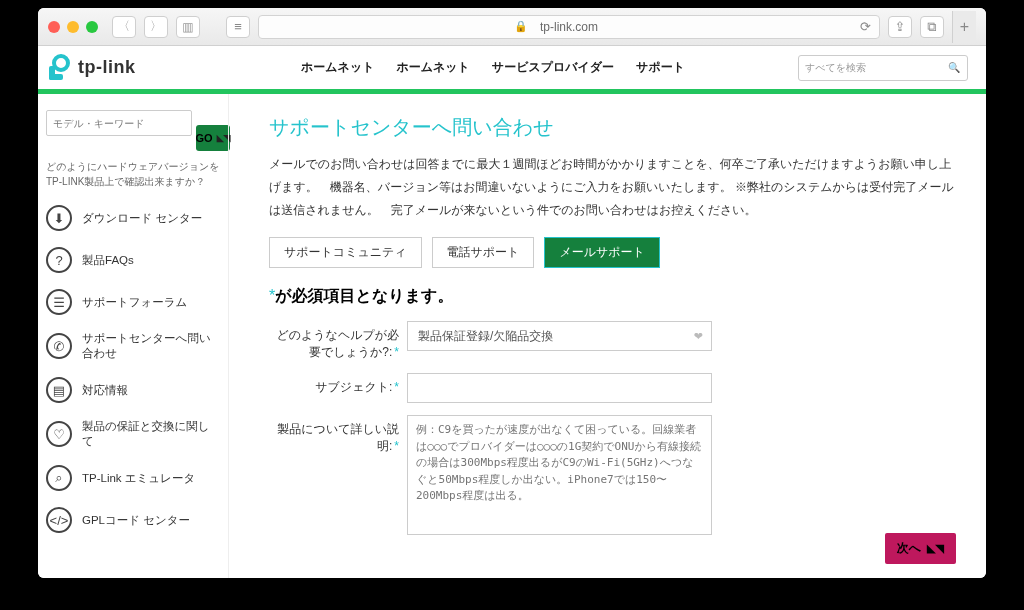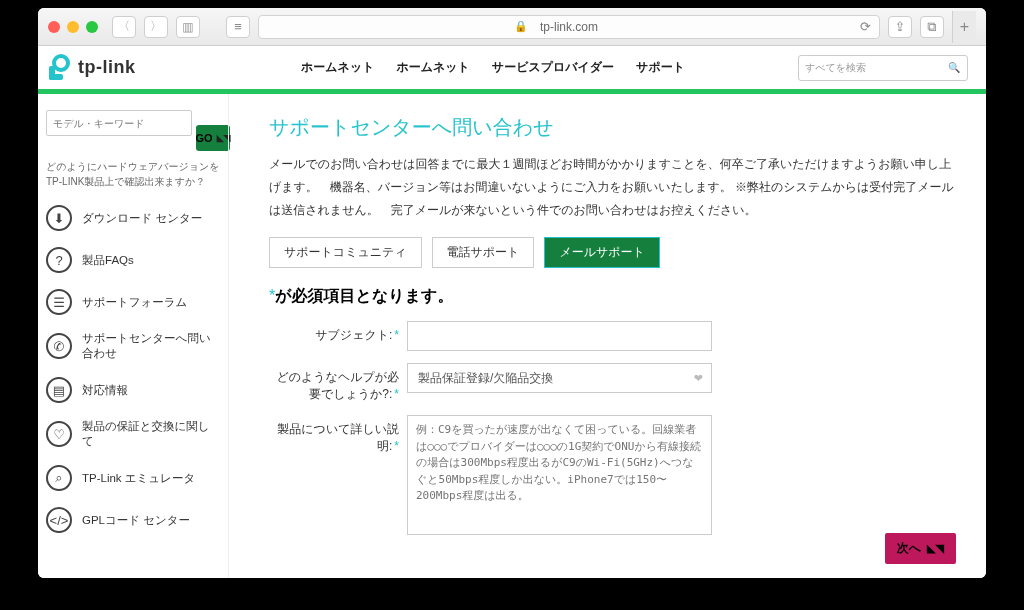--- a/index.html
+++ b/index.html
@@ -161,37 +161,37 @@
           <div class="tab">サポートコミュニティ</div>
           <div class="tab">電話サポート</div>
           <div class="tab active">メールサポート</div>
         </div>
 
         <div class="req">
           <span class="star">*</span><b>が必須項目となります。</b>
         </div>
 
         <div class="field">
-          <div class="label"><span>サブジェクト:</span><span class="star">*</span></div>
-          <div class="control">
-            <input class="txt" type="text" style="">
-          </div>
-        </div>
-
-        <div class="field">
           <div class="label"><span>どのようなヘルプが必要でしょうか?:</span><span class="star">*</span></div>
           <div class="control">
             <div class="select">
               <span>製品保証登録/欠陥品交換</span>
               <span class="chev">❤</span>
             </div>
           </div>
         </div>
 
         <div class="field">
+          <div class="label"><span>サブジェクト:</span><span class="star">*</span></div>
+          <div class="control">
+            <input class="txt" type="text" style="">
+          </div>
+        </div>
+
+        <div class="field">
           <div class="label"><span>製品について詳しい説明:</span><span class="star">*</span></div>
           <div class="control">
             <textarea class="ta" placeholder="例：C9を買ったが速度が出なくて困っている。回線業者は○○○でプロバイダーは○○○の1G契約でONUから有線接続の場合は300Mbps程度出るがC9のWi-Fi(5GHz)へつなぐと50Mbps程度しか出ない。iPhone7では150〜200Mbps程度は出る。" style=""></textarea>
           </div>
         </div>
 
         <button class="nextbtn">
           <span>次へ</span>
           <span class="bracket">◣◥</span>
         </button>

